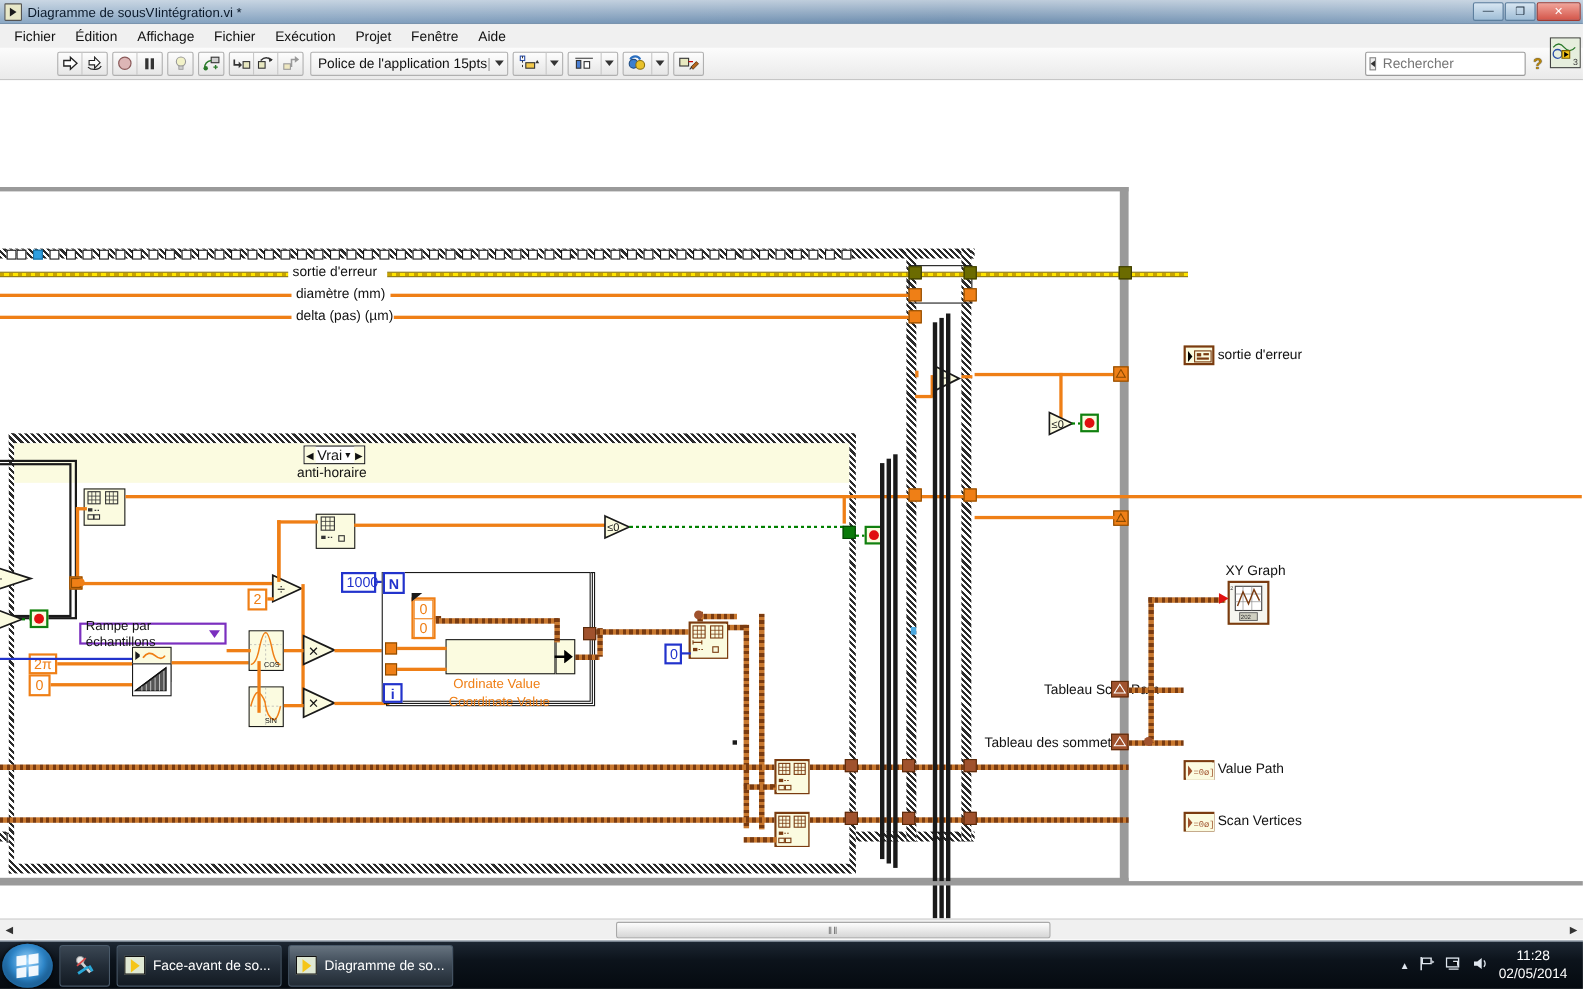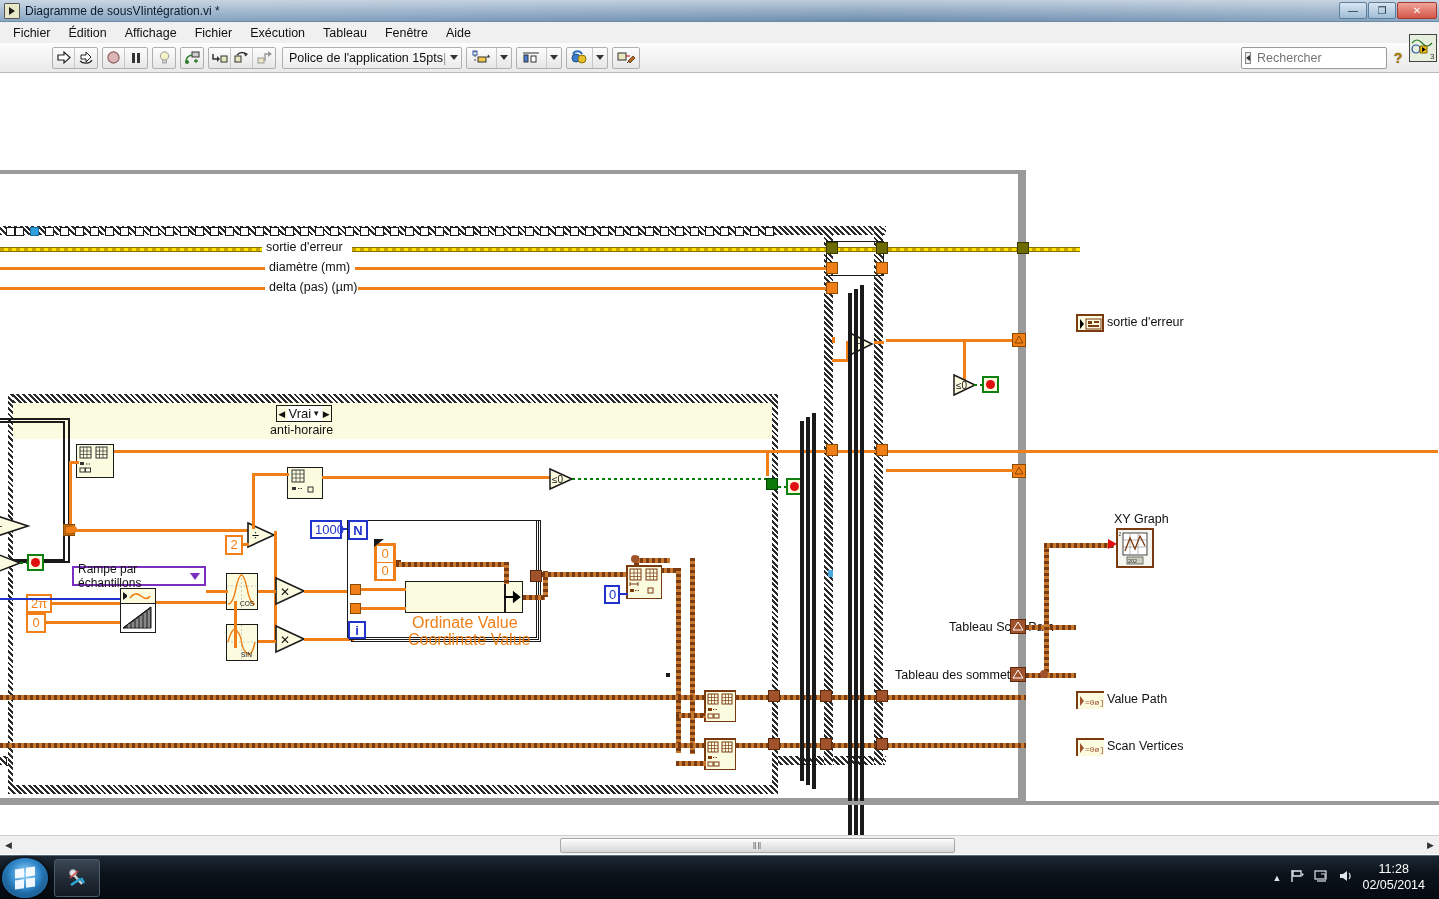--- a/index.html
+++ b/index.html
@@ -148,21 +148,21 @@
      background:#fbfbe0; font-size:9px; color:#111;}
 
   .stopicon{ position:absolute; width:17px;height:17px; border:2px solid #108010; background:#fbfbe0;
      display:flex;align-items:center;justify-content:center;}
   .stopicon i{ width:9px;height:9px;border-radius:50%;background:#e01010; display:block; }
 
   .ringbox{ position:absolute; border:2px solid #2233cc; color:#2233cc; background:#fff;
      font-size:13px; display:flex; align-items:center; justify-content:center; font-weight:bold;}
 
   .ord-box{ position:absolute; background:#fbfbe0; border:1.5px solid #1a1a1a; }
-  .ord-text{ position:absolute; color:#ef7f16; font-size:16px; white-space:nowrap;margin-top:32px; }
+  .ord-text{ position:absolute; color:#ef7f16; font-size:12px; white-space:nowrap;margin-top:32px; }
 
   
   .taskbar{
     position:absolute; left:0; top:855px; width:1439px; height:44px;
     background:linear-gradient(180deg,#1d2733 0%,#0c131b 40%,#050a10 100%);
     border-top:1px solid #5b6b7c;
     display:flex; align-items:center;
   }
   .startorb{
     width:46px;height:40px;margin-left:2px;border-radius:50%;
@@ -213,21 +213,21 @@
       <div class="tb-btn close">✕</div>
     </div>
   </div>
 
   <div class="menubar">
     <div class="menuitem">Fichier</div>
     <div class="menuitem">Édition</div>
     <div class="menuitem">Affichage</div>
     <div class="menuitem">Fichier</div>
     <div class="menuitem">Exécution</div>
-    <div class="menuitem">Tableau</div>
+    <div class="menuitem">Projet</div>
     <div class="menuitem">Fenêtre</div>
     <div class="menuitem">Aide</div>
   </div>
 
   <div class="toolbar">
     <div class="tgrp" style="margin-left:52px;">
       <div class="tbtn">
         <svg width="16" height="15" viewBox="0 0 16 15">
             <path d="M2 5h6V2l6 5.5L8 13v-3H2z" fill="#fff" stroke="#222" stroke-width="1.2"></path>
           </svg>
@@ -895,21 +895,29 @@
           <path d="M7 6 L15 15" stroke="#cfcfcf" stroke-width="2.5"></path>
           <path d="M13 10 L4 16" stroke="#29a8d8" stroke-width="2.5"></path>
           <path d="M14 9 L17 14" stroke="#29a8d8" stroke-width="2.5"></path>
           <path d="M3 9 L11 2" stroke="#d84a4a" stroke-width="1.6"></path>
         </svg>
       </span>
     </div>
 
 
 
-
+    <div class="tsk">
+      <span class="ic-lv"></span>
+      <span class="tl">Face-avant de so...</span>
+    </div>
+
+    <div class="tsk active">
+      <span class="ic-lv"></span>
+      <span class="tl">Diagramme de so...</span>
+    </div>
 
 
     <div class="tray">
       <span style="font-size:9px;">▲</span>
       <span>
         <svg width="15" height="14" viewBox="0 0 15 14">
             <path d="M2 1v12" stroke="#dfe6ee" stroke-width="1.4"></path>
             <path d="M3 2h8v5H3z" fill="none" stroke="#dfe6ee" stroke-width="1.3"></path>
             <path d="M12 4l2 1.5-2 1.5z" fill="#dfe6ee"></path>
           </svg>

